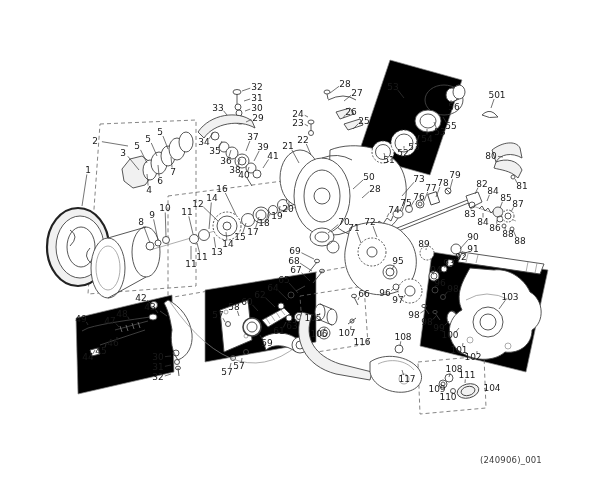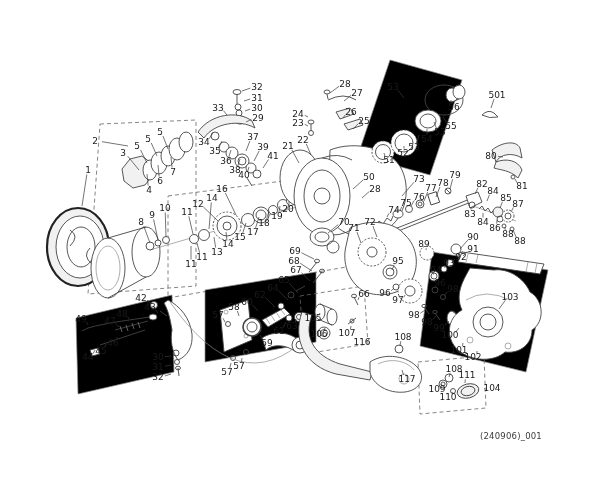--- a/index.html
+++ b/index.html
@@ -2,21 +2,21 @@
 <html><head>
 <meta charset="utf-8">
 <style>
   html,body{margin:0;padding:0;background:#fff;}
   .stage{
     position:relative;width:600px;height:486px;background:#ffffff;
     overflow:hidden;font-family:"DejaVu Sans","Liberation Sans",sans-serif;
   }
   .stage svg{position:absolute;left:0;top:0;}
   .footer-code{
-    position:absolute;left:480px;top:431px;width:115px;
+    position:absolute;left:480px;top:455px;width:115px;
     font-size:8.5px;color:#3c3c3c;letter-spacing:0.2px;
   }
   .art{stroke:#444;fill:none;stroke-width:0.9;}
   .thin{stroke:#8a8a8a;stroke-width:0.7;}
   .dash{stroke:#666;stroke-width:0.8;stroke-dasharray:4 3;fill:none;}
   .fillw{fill:#ffffff;}
   .filll{fill:#f1f1f1;}
   .dark{stroke:#222;stroke-width:2.2;}
 </style>
 </head>

